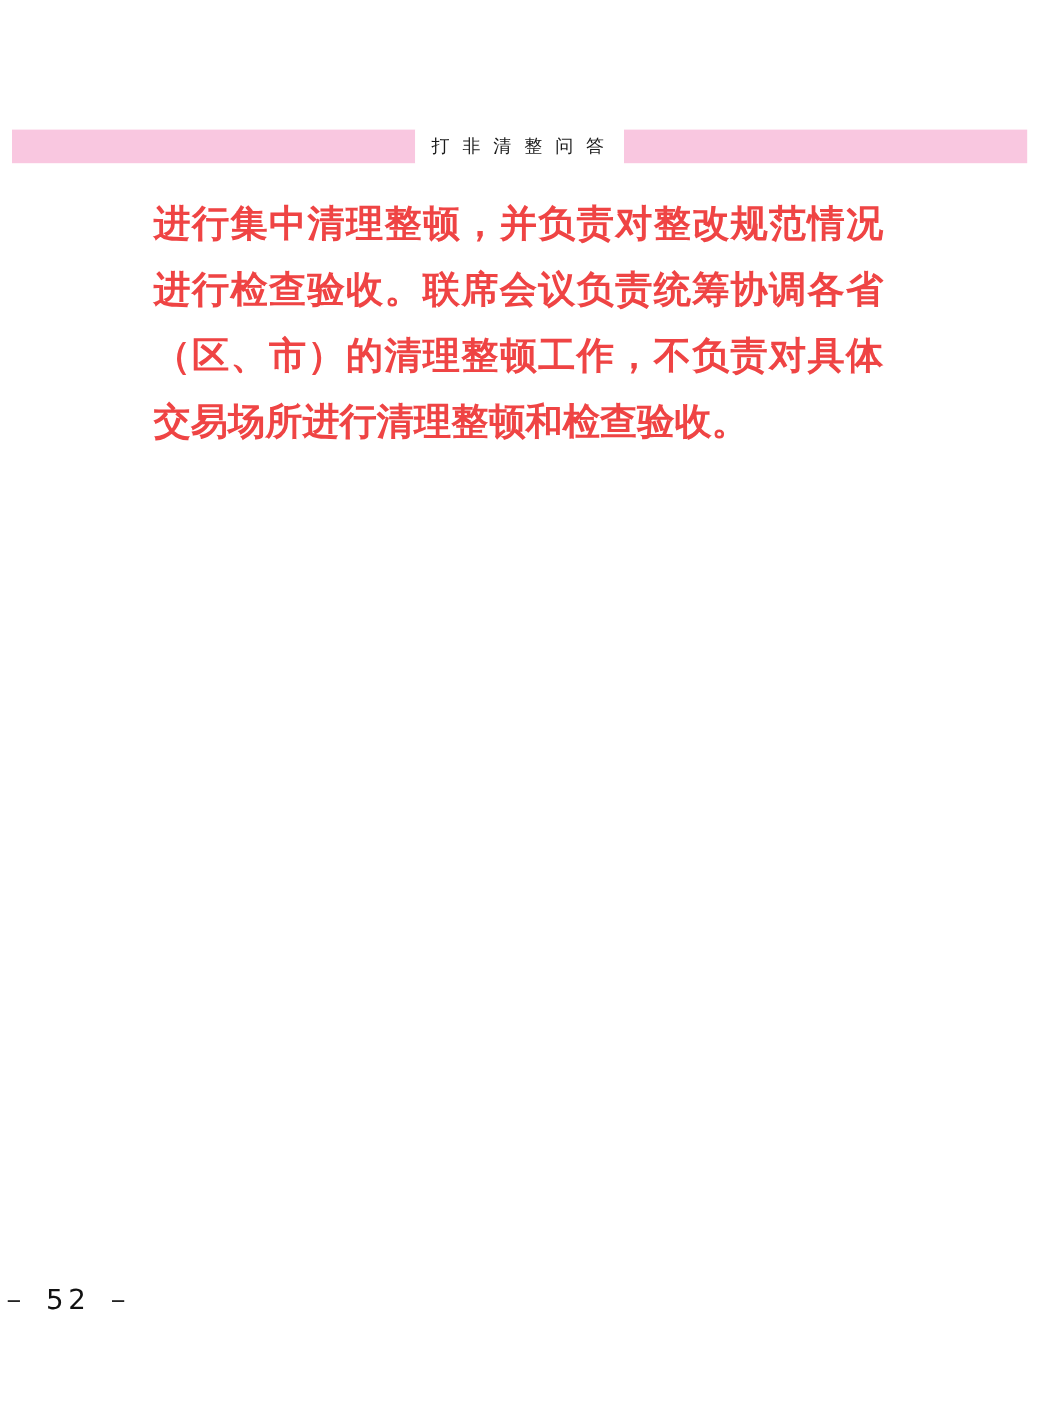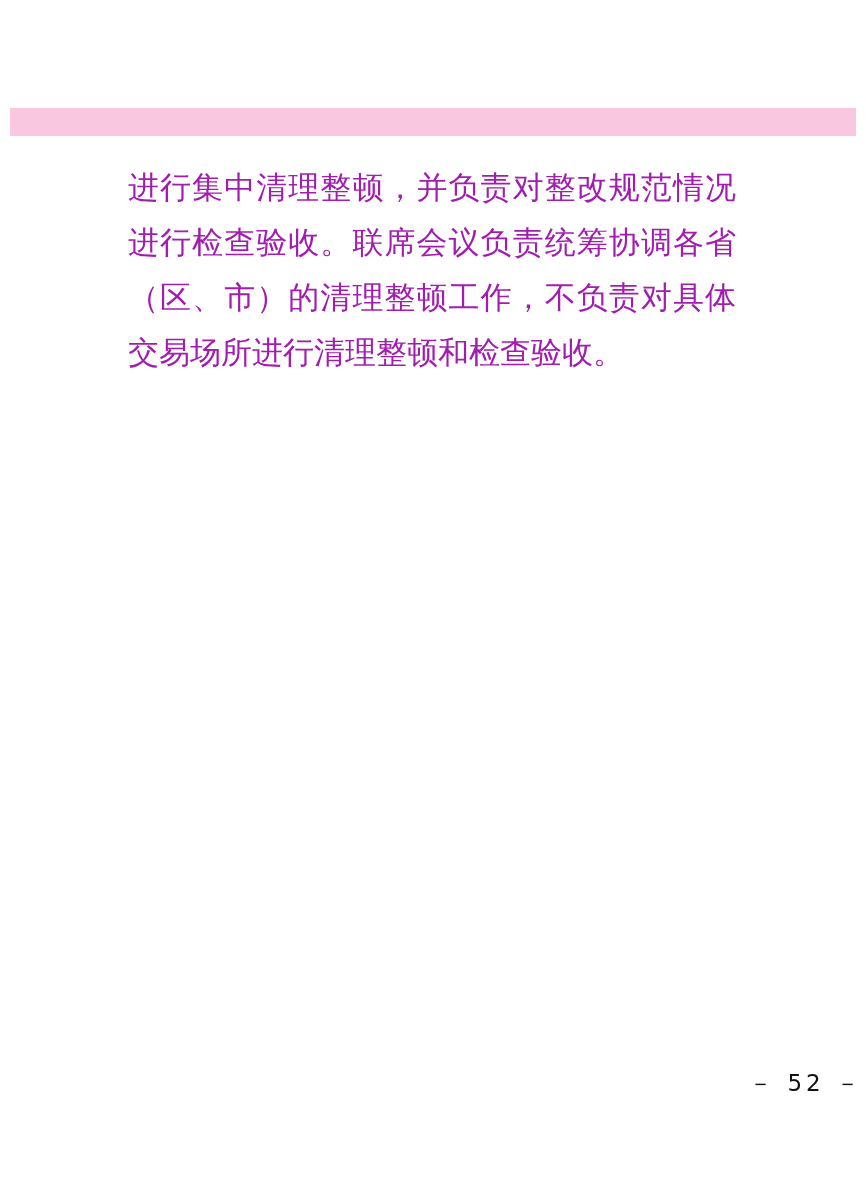--- a/index.html
+++ b/index.html
@@ -55,56 +55,60 @@
   
   .content {
     position: absolute;
     left: 128px;
     top: 160px;
     width: 608px;
   }
   .para {
     font-size: 31px;
     line-height: 55px;
-    color: #a21caf;
+    color: #ef4444;
     text-align: justify;
     text-justify: inter-character;
     letter-spacing: 0px;
     margin: 0 0 0 0;
     font-family: "DejaVu Serif", "Liberation Serif", serif;
+    font-weight: bold;
   }
   .para + .para {
     margin-top: 0px;
   }
   .indent {
     text-indent: 62px;
   }
 
   
   .footer {
     position: absolute;
     left: 0;
     right: 3px;
     top: 1068px;
-    text-align: right;
+    text-align: left;
   }
   .footer .pageno {
     font-family: "DejaVu Sans", "Liberation Sans", sans-serif;
     font-size: 23px;
     color: #111111;
     letter-spacing: 4px;
   }
 </style>
 </head>
 <body>
 
 <div class="page">
 
   <div class="header-band">
     <div class="band-seg"></div>
+    <div class="band-title">
+      <span>打 非 清 整 问 答</span>
+    </div>
     <div class="band-seg"></div>
   </div>
 
   <div class="content">
     <p class="para">进行集中清理整顿，并负责对整改规范情况进行检查验收。联席会议负责统筹协调各省（区、市）的清理整顿工作，不负责对具体交易场所进行清理整顿和检查验收。</p>
   </div>
 
   <div class="footer">
     <span class="pageno">－ 52 －</span>
   </div>

